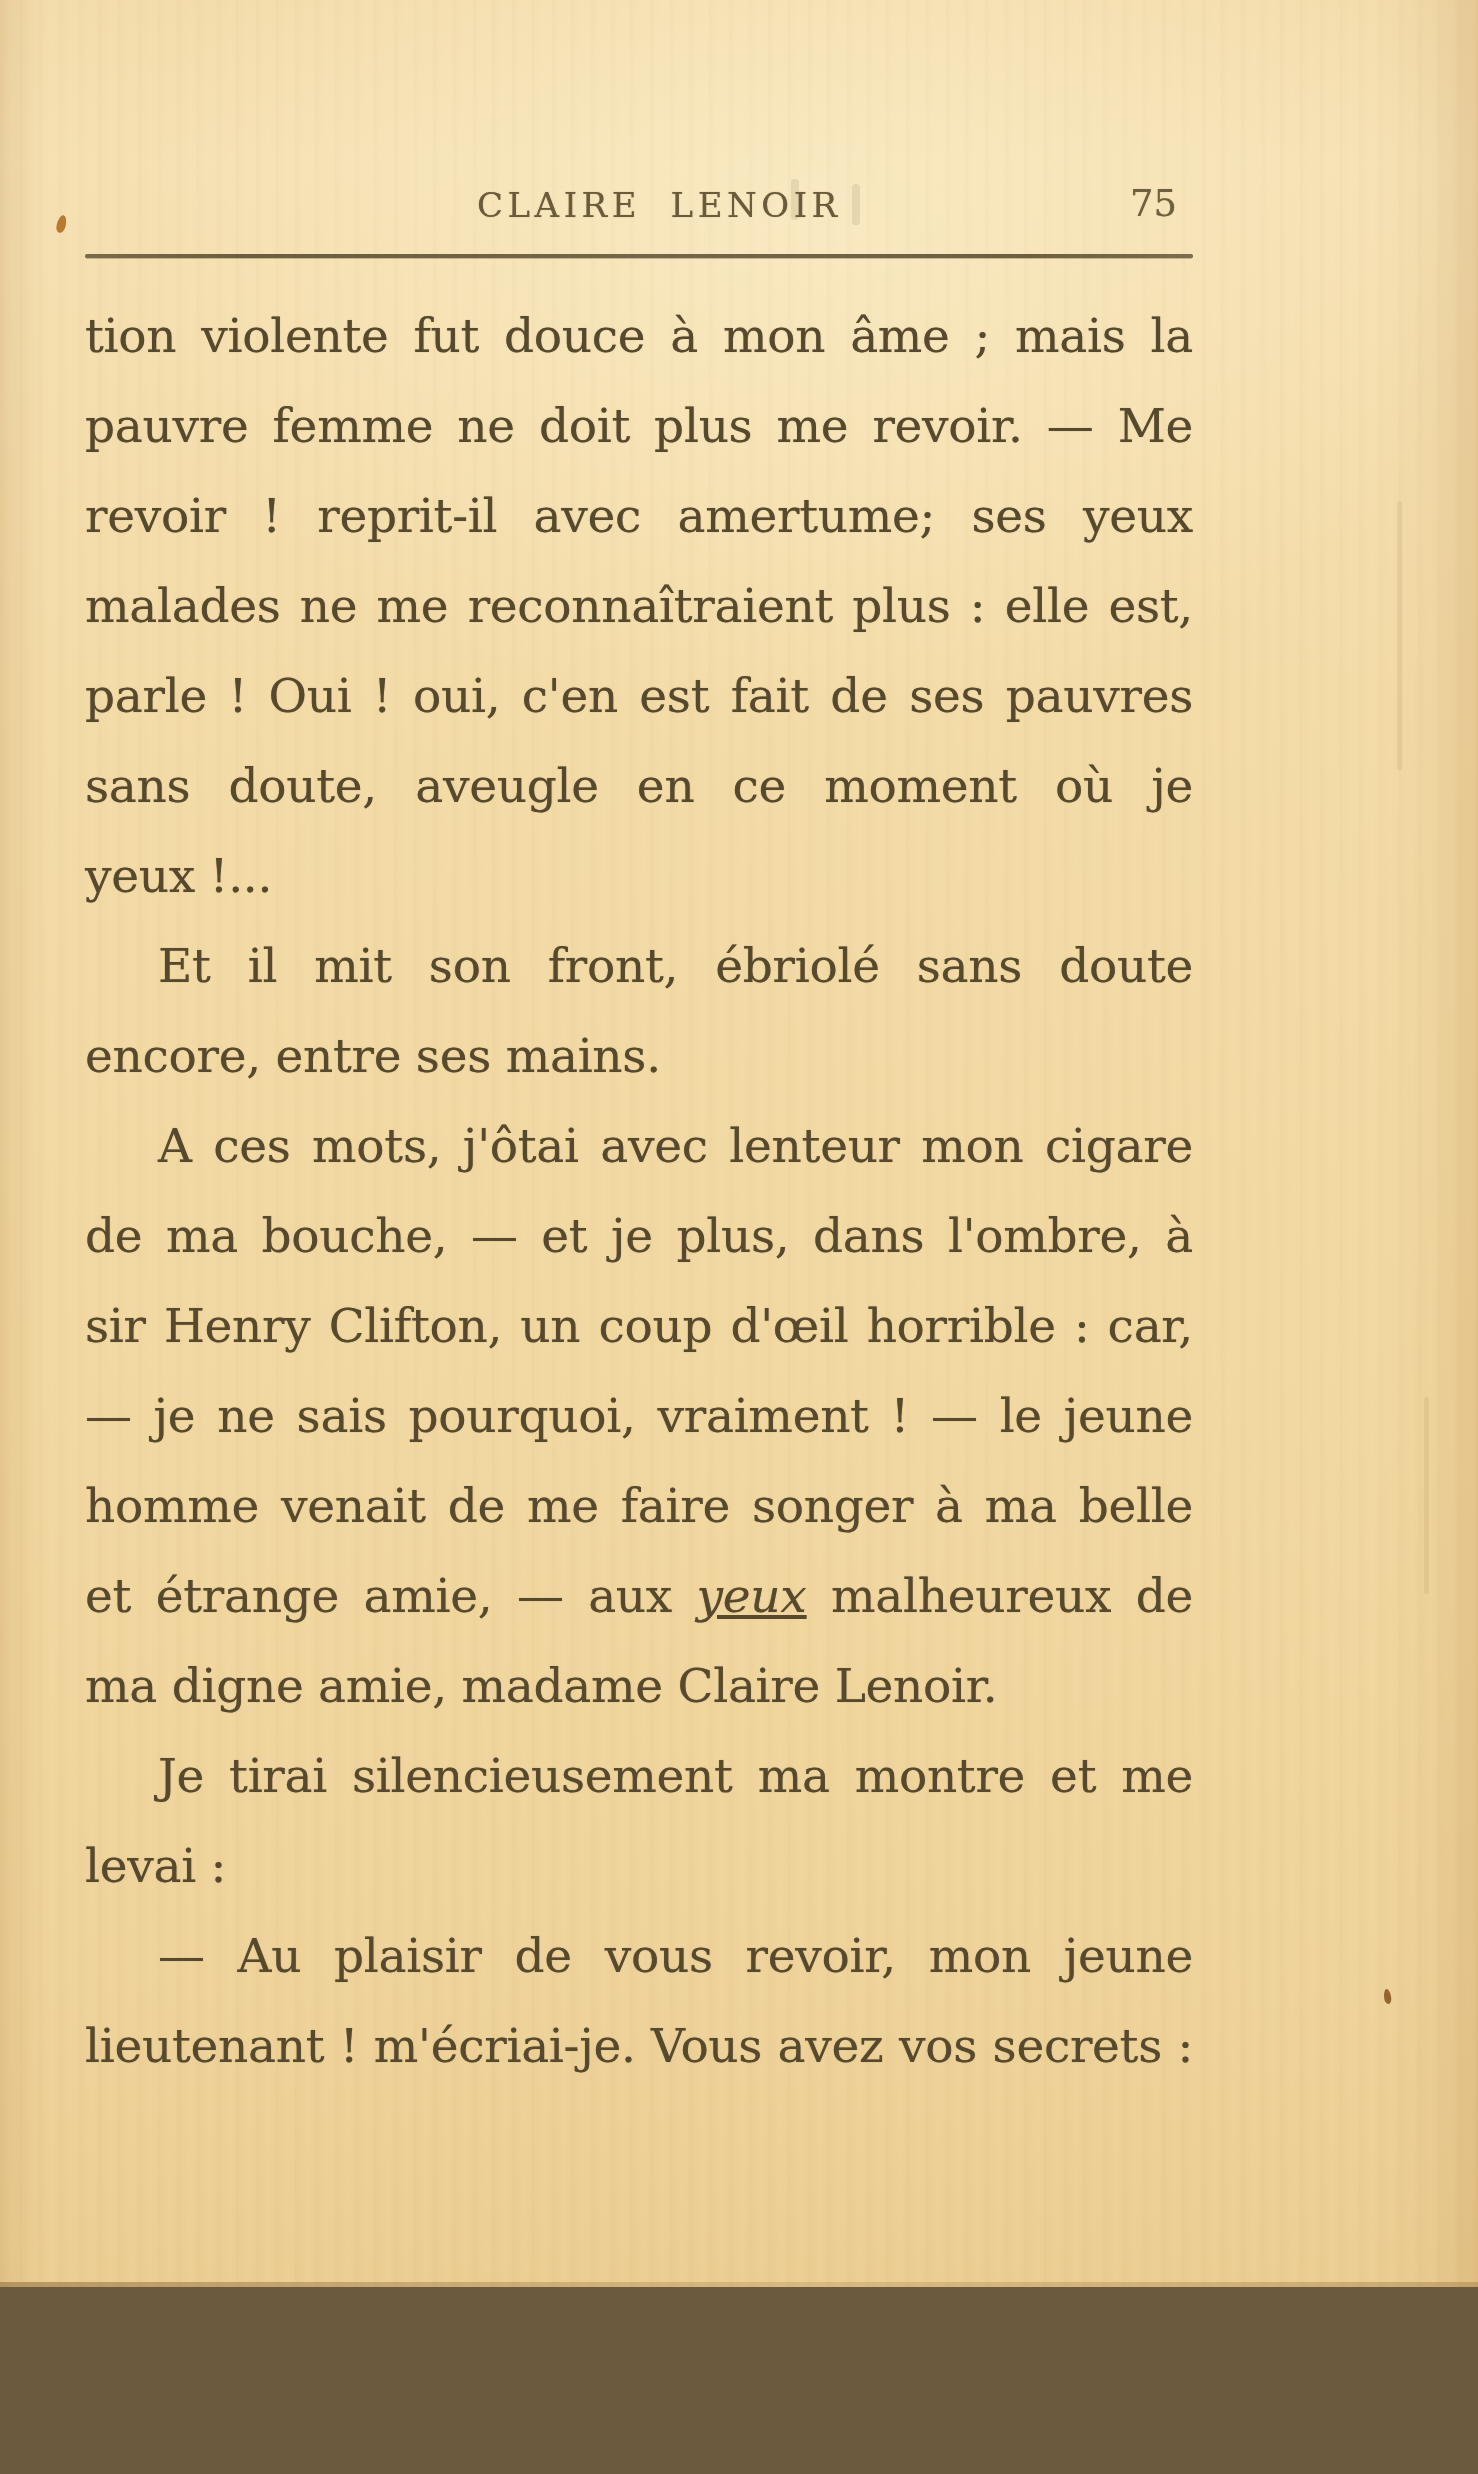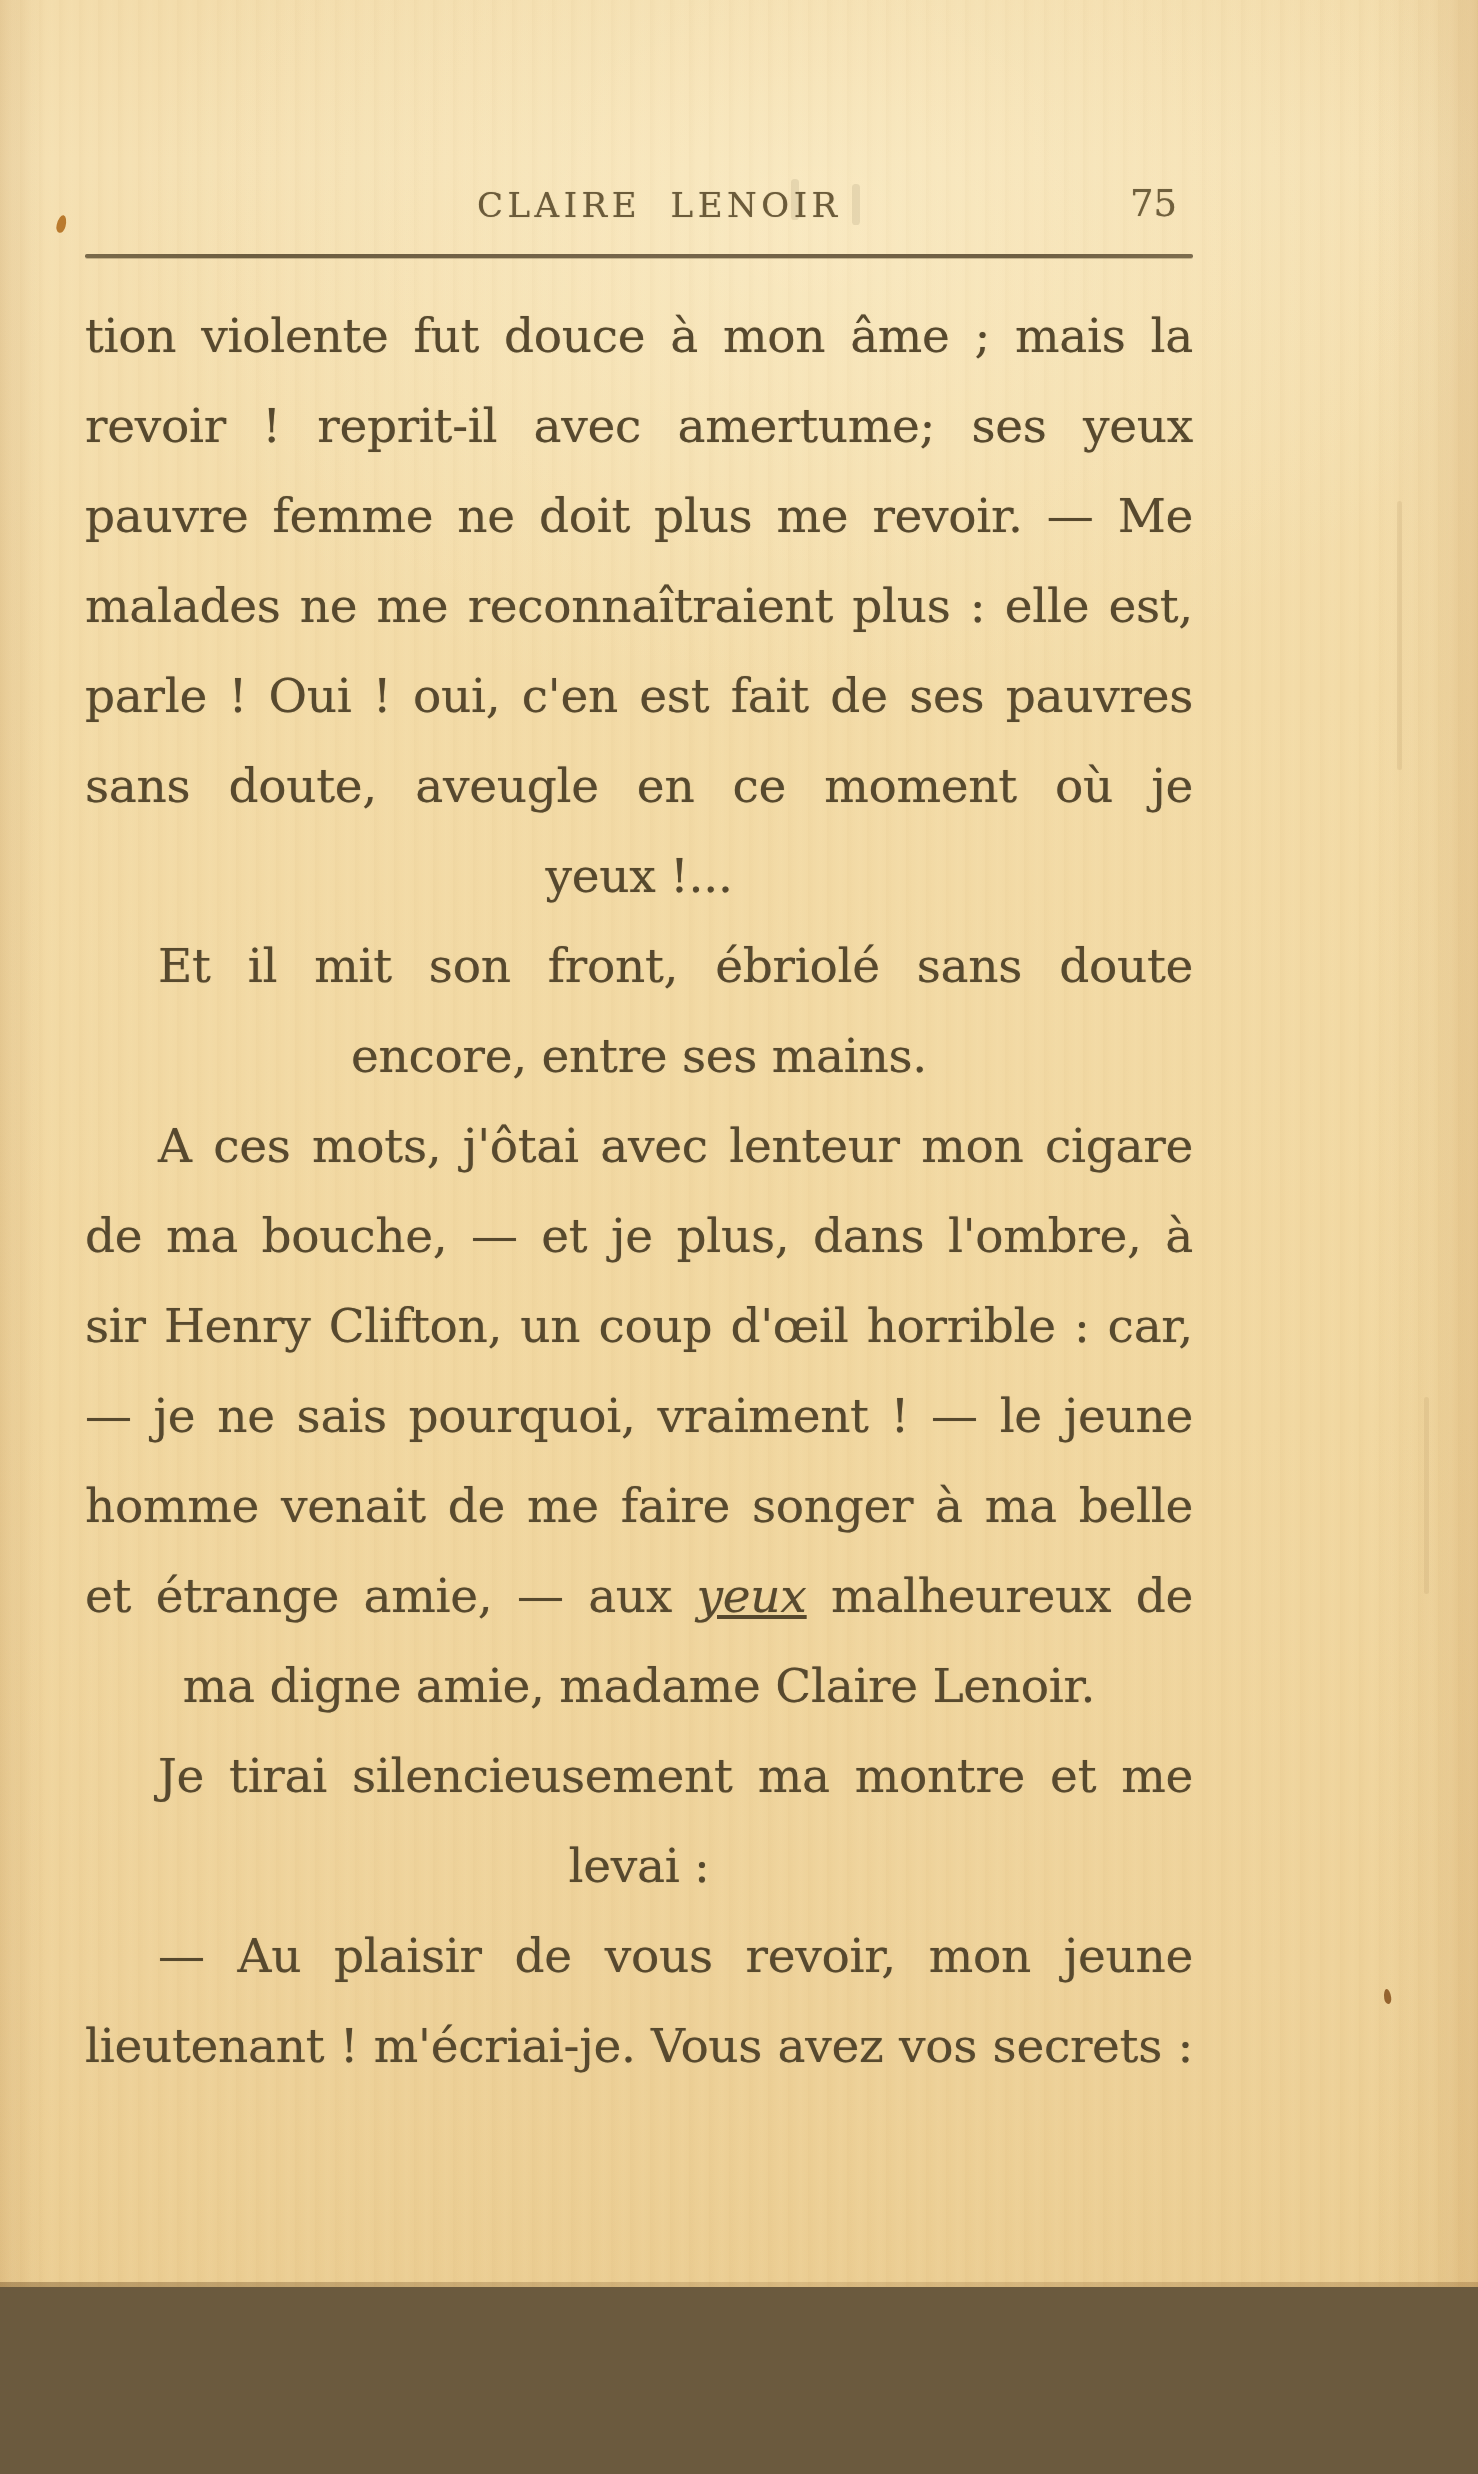--- a/index.html
+++ b/index.html
@@ -51,21 +51,21 @@
   }
   .body-block{
     position:absolute;left:85px;top:291px;width:1108px;
   }
   .line{
     height:90px;line-height:90px;
     font-size:47px;letter-spacing:-0.3px;
     color:#57492e;
     text-shadow:0 0 0.9px rgba(87,73,46,0.55);
     white-space:nowrap;
-    text-align:center;
+    text-align:left;
   }
   .line.j{
     white-space:normal;
     text-align:justify;
     text-align-last:justify;
   }
   .line.indent{padding-left:73px;}
   .it{font-style:italic;text-decoration:underline;}
   .speck{position:absolute;border-radius:50% 50% 50% 50%/60% 60% 40% 40%;}
   .speck-left{
@@ -98,22 +98,22 @@
   <div class="header-rule"></div>
 
   <div class="speck speck-left"></div>
   <div class="speck speck-right"></div>
 
   <div class="scratch" style="left:1397px;top:501px;height:269px;"></div>
   <div class="scratch" style="left:1424px;top:1397px;height:197px;"></div>
 
   <div class="body-block">
     <div class="line j">tion violente fut douce à mon âme ; mais la</div>
+    <div class="line j">pauvre femme ne doit plus me revoir. — Me</div>
     <div class="line j">revoir ! reprit-il avec amertume; ses yeux</div>
-    <div class="line j">pauvre femme ne doit plus me revoir. — Me</div>
     <div class="line j">malades ne me reconnaîtraient plus : elle est,</div>
     <div class="line j">parle ! Oui ! oui, c'en est fait de ses pauvres</div>
     <div class="line j">sans doute, aveugle en ce moment où je</div>
     <div class="line">yeux !...</div>
     <div class="line j indent">Et il mit son front, ébriolé sans doute</div>
     <div class="line">encore, entre ses mains.</div>
     <div class="line j indent">A ces mots, j'ôtai avec lenteur mon cigare</div>
     <div class="line j">de ma bouche, — et je plus, dans l'ombre, à</div>
     <div class="line j">sir Henry Clifton, un coup d'œil horrible : car,</div>
     <div class="line j">— je ne sais pourquoi, vraiment ! — le jeune</div>

